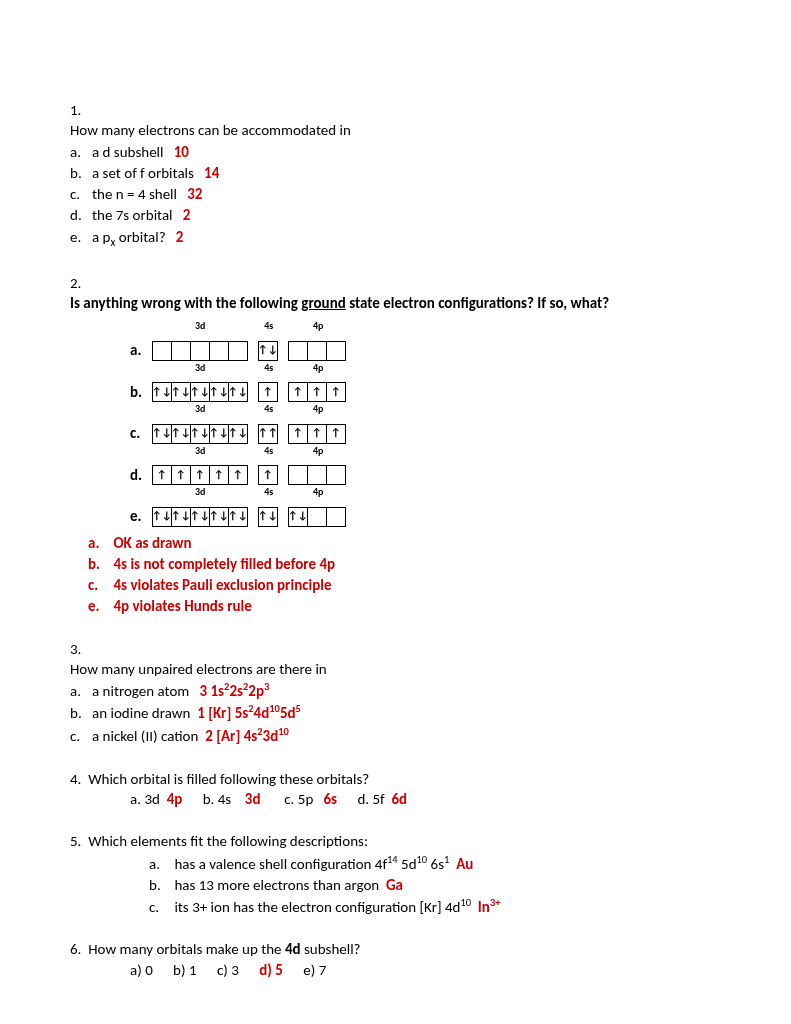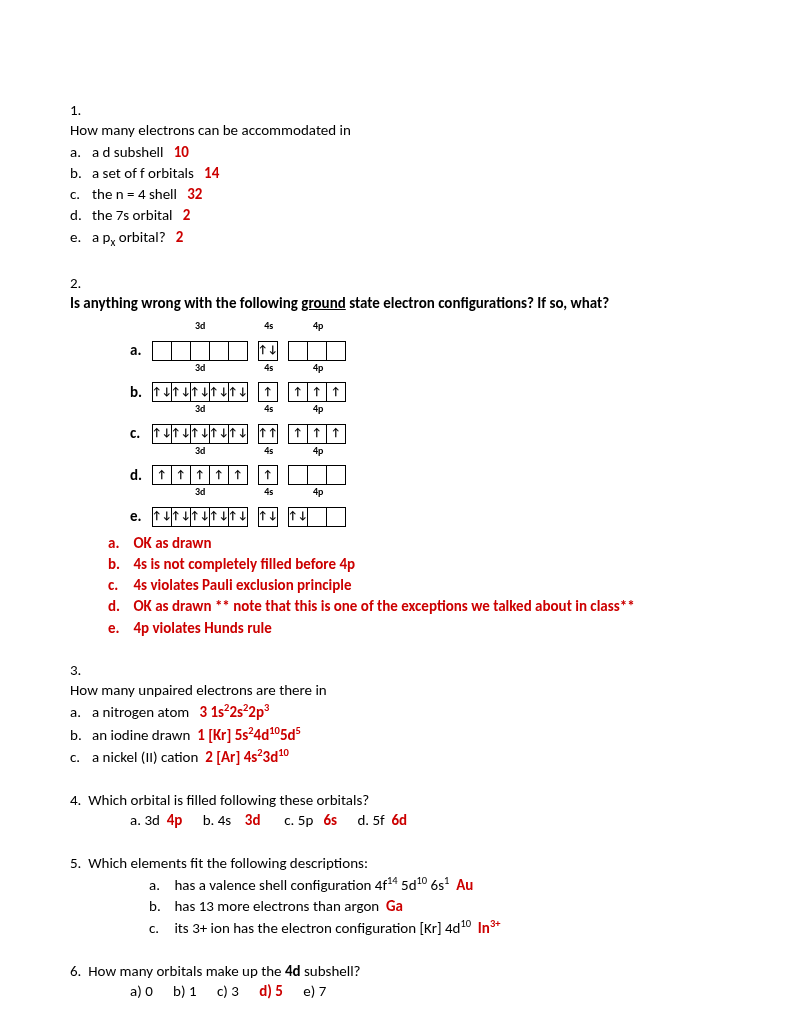--- a/index.html
+++ b/index.html
@@ -181,25 +181,24 @@
         <div class="orb-boxes" style="margin-right: 10px;">
           <div class="orb-box">↑↓</div>
         </div>
         <div class="orb-boxes" style="margin-right: 10px;">
           <div class="orb-box">↑↓</div>
           <div class="orb-box"></div>
           <div class="orb-box"></div>
         </div>
       </div>
     </div>
-  <div style="margin-left:38px;">
+  <div style="margin-left:18px;">
     <div class="sub-row redline"><span class="sub-let">a.</span>&nbsp;<span>OK as drawn</span></div>
     <div class="sub-row redline"><span class="sub-let">b.</span>&nbsp;<span>4s is not completely filled before 4p</span></div>
     <div class="sub-row redline"><span class="sub-let">c.</span>&nbsp;<span>4s violates Pauli exclusion principle</span></div>
-    <div class="sub-row redline"><span class="sub-let">d.</span>&nbsp;<span>OK as drawn  ** note that this is one of the exceptions we talked about in class**</span></div>
     <div class="sub-row redline"><span class="sub-let">e.</span>&nbsp;<span>4p violates Hunds rule</span></div>
   </div>
 </div>
 
 <div class="q">
   <span class="q-num">3.</span>
   <span class="q-body">
     <span>How many unpaired electrons are there in</span>
     <div class="sub">
       <div class="sub-row"><span class="sub-let">a.</span><span>a nitrogen atom</span>&nbsp;&nbsp;&nbsp;<span class="red"><span>3   1s</span><sup>2</sup><span>2s</span><sup>2</sup><span>2p</span><sup>3</sup></span></div>

